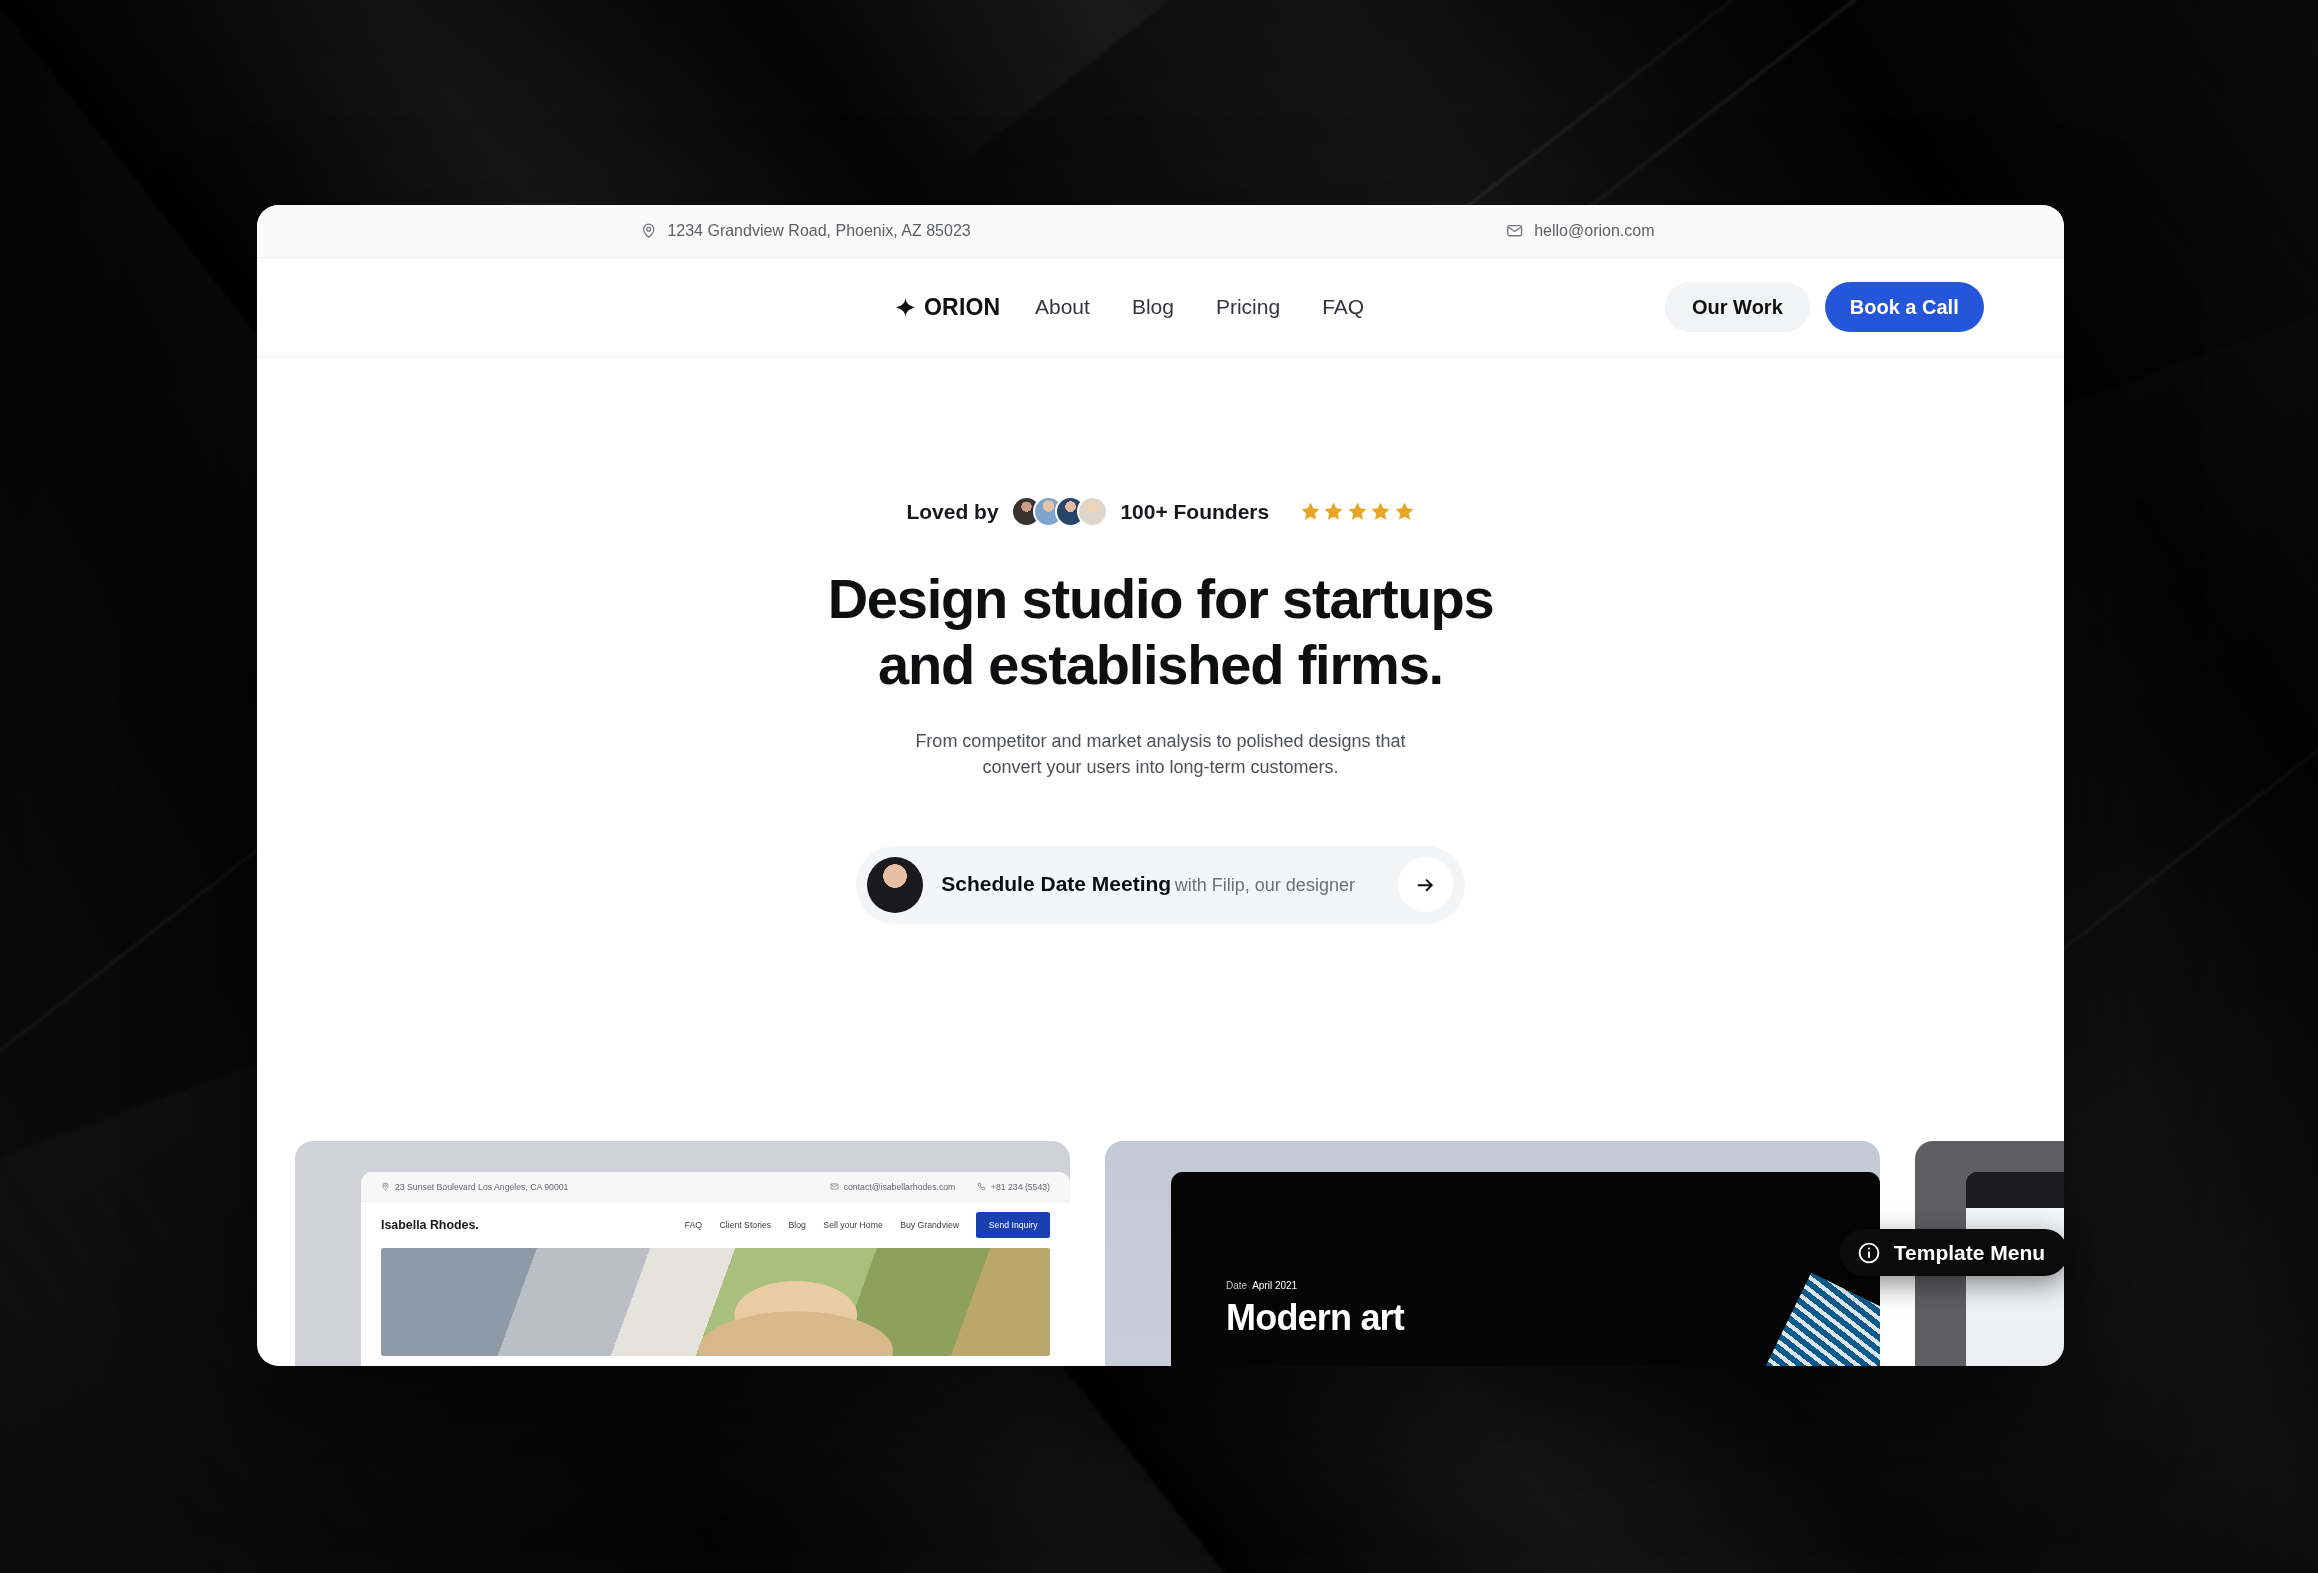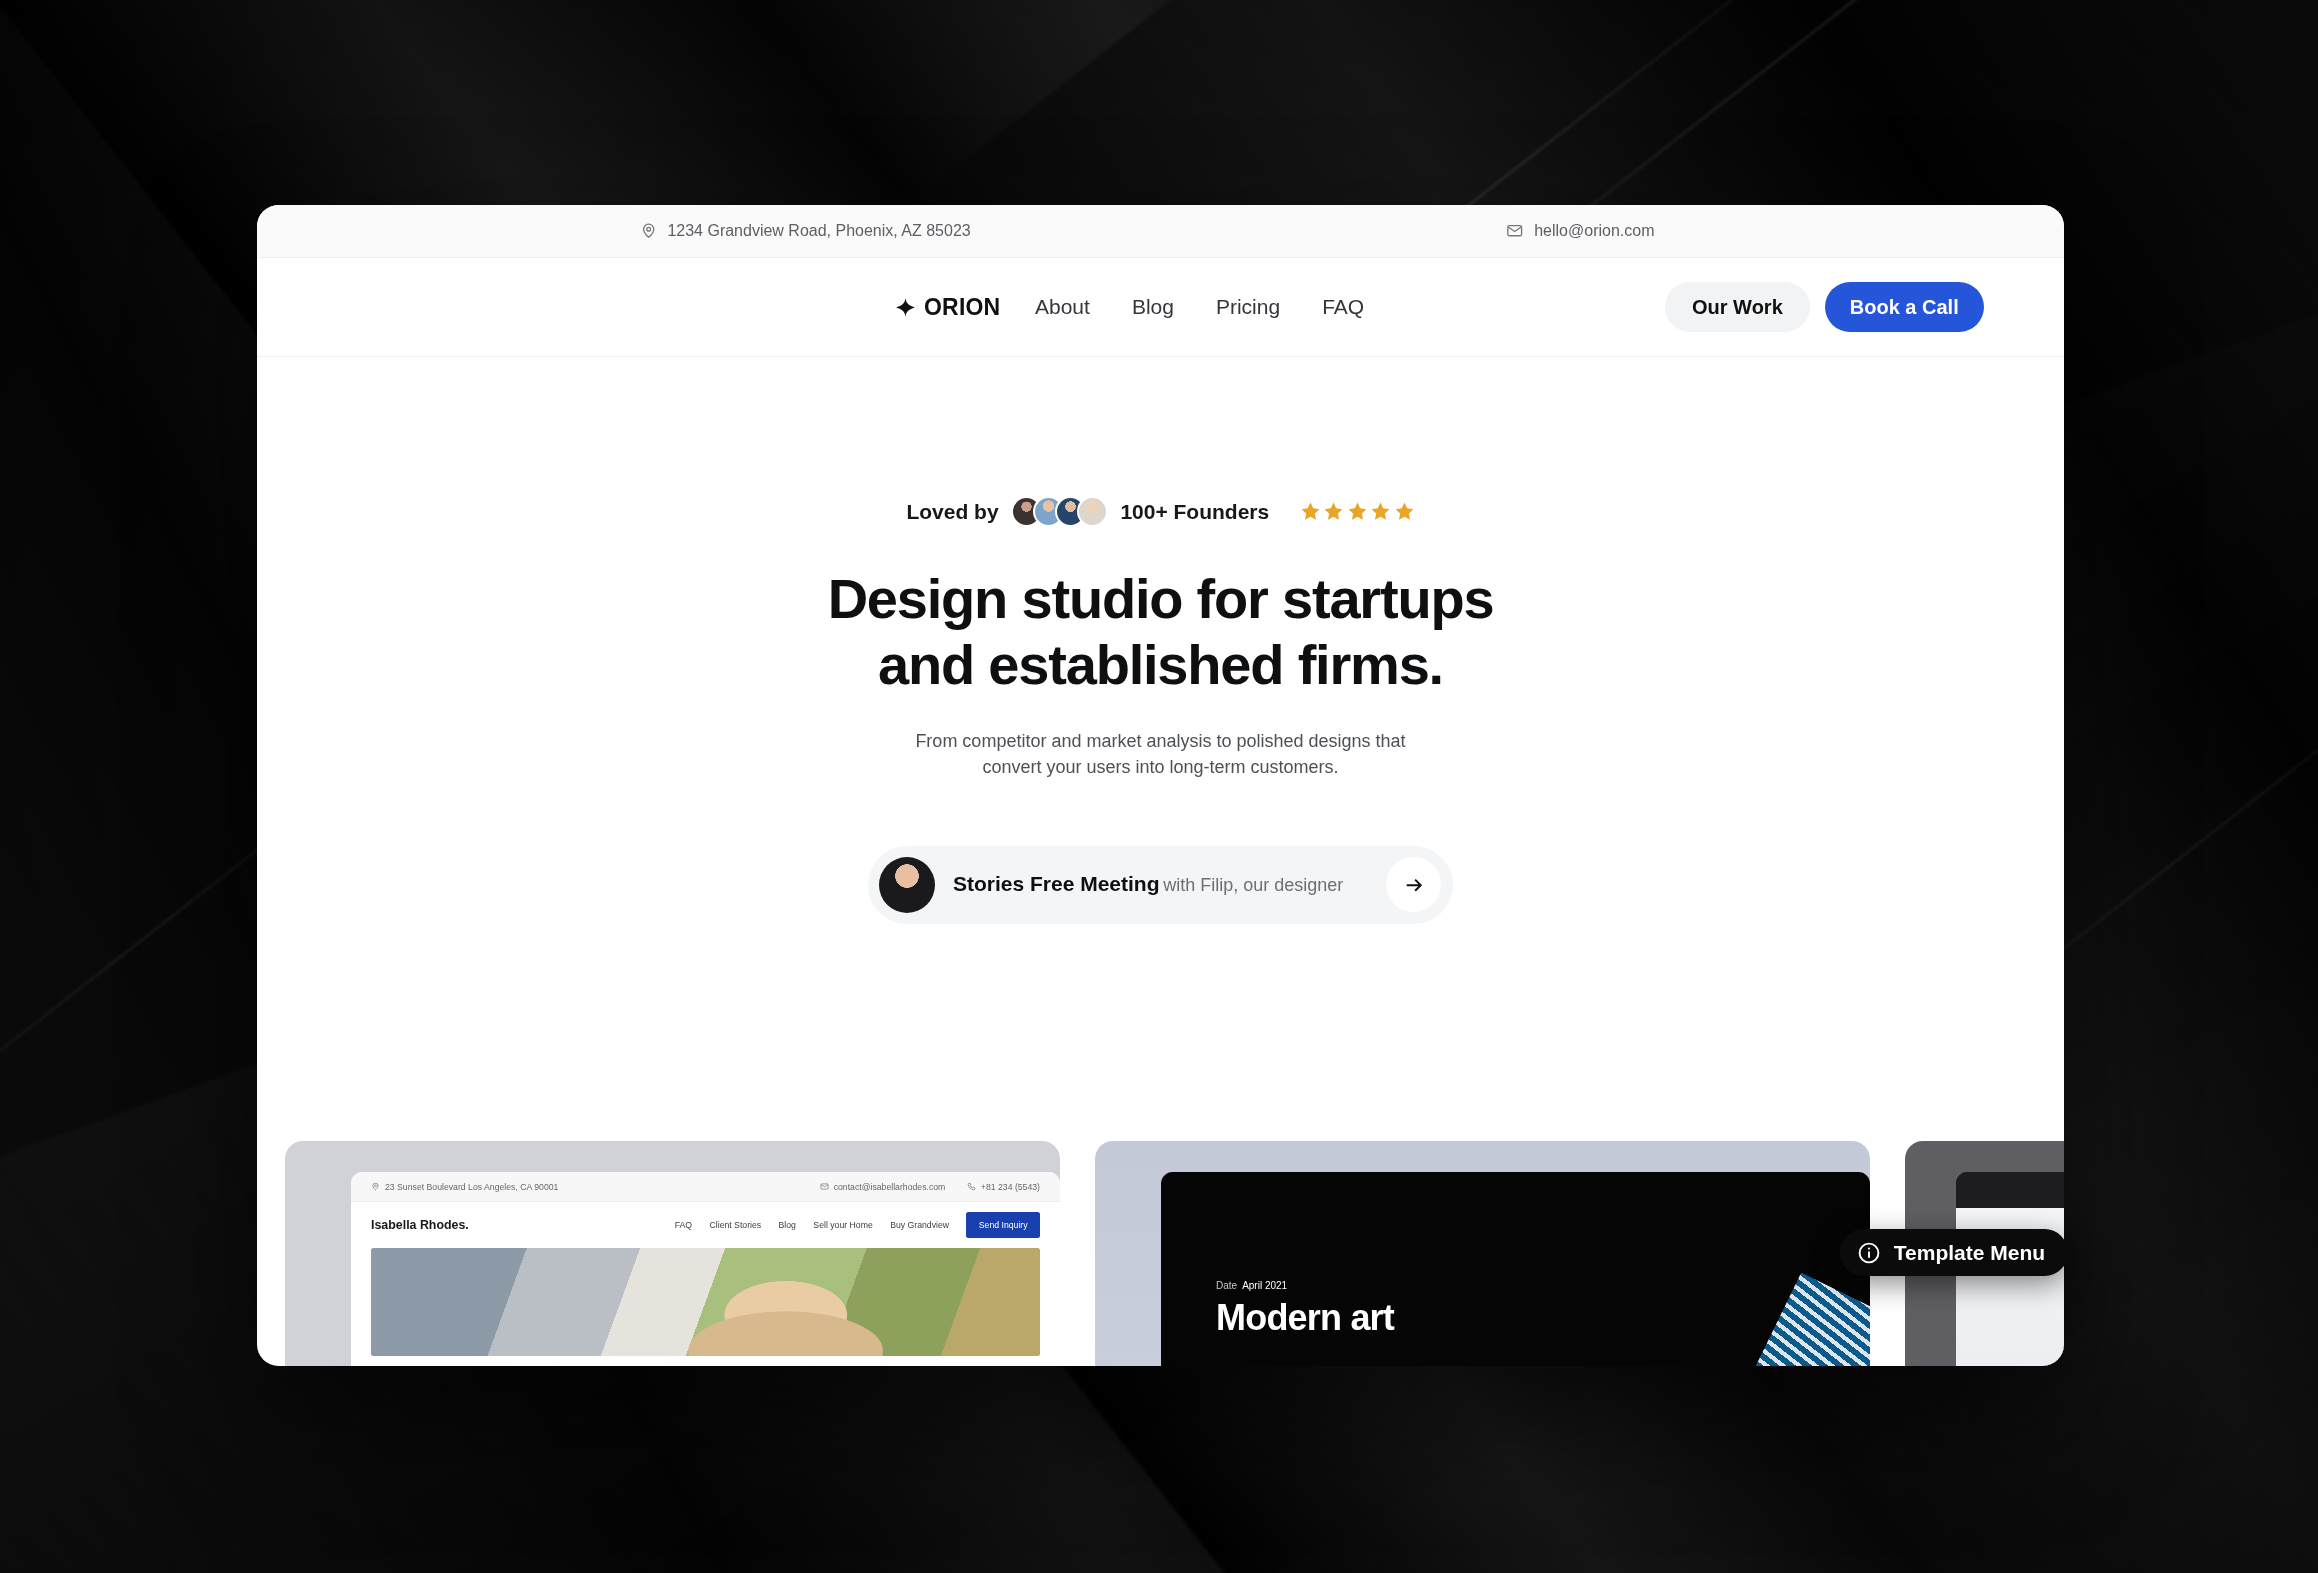--- a/index.html
+++ b/index.html
@@ -125,21 +125,21 @@
   .cta-title { font-size:21px; font-weight:700; color:#0d0f11; line-height:1.28; }
   .cta-sub { font-size:18px; color:#6b7075; margin-top:1px; }
   .cta-arrow {
     width:55px; height:55px; border-radius:50%; background:#fff; flex:none;
     display:flex; align-items:center; justify-content:center;
   }
   .arrow-ico { width:22.4px; height:22.4px; display:block; color:#111; }
 
   
   .showcase {
-    position:absolute; left:0; right:0; bottom:0; height:225px;
+    position:absolute; left:10px; right:0; bottom:0; height:225px;
     display:flex; gap:35px; padding-left:28px;
   }
   .card { border-radius:18px 18px 0 0; overflow:hidden; position:relative; flex:none; }
   .c1 { width:775px; background:#d0d2d7; padding:31px 0 0 66px; }
   .c2 { width:775px; background:linear-gradient(180deg,#c3c9d6,#c8cedb); padding:31px 0 0 66px; }
   .c3 { width:315px; background:#5e5e63; padding:31px 0 0 51px; }
 
   
   .mini {
     background:#fff; border-radius:11.6px 11.6px 0 0; height:100%; overflow:hidden;
@@ -309,21 +309,21 @@
     </h1>
 
     <p class="sub">
       <span>From competitor and market analysis to polished designs that</span><br>
       <span>convert your users into long-term customers.</span>
     </p>
 
     <div class="cta">
       <span class="cta-av"></span>
       <span class="cta-txt">
-        <span class="cta-title">Stories Free Meeting</span>
+        <span class="cta-title">Schedule Date Meeting</span>
         <span class="cta-sub">with Filip, our designer</span>
       </span>
       <span class="cta-arrow">
         <svg class="arrow-ico" viewBox="0 0 24 24" fill="none" stroke="currentColor" stroke-width="2.1">
           <path d="M4 12h15M13 6l6 6-6 6"></path>
         </svg>
       </span>
     </div>
   </div>
 

